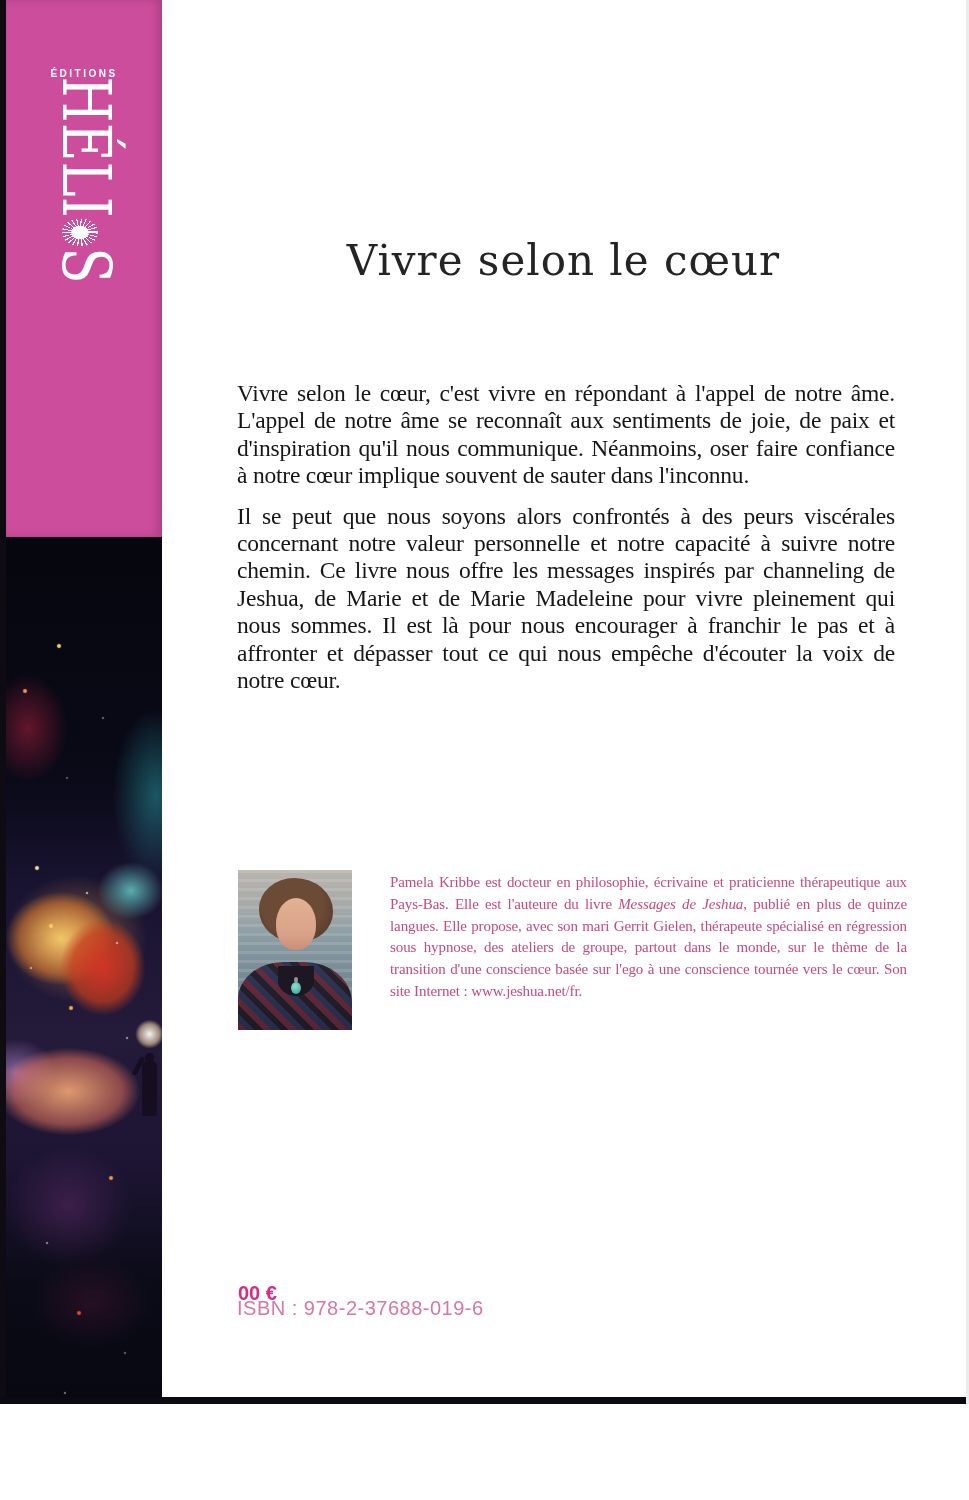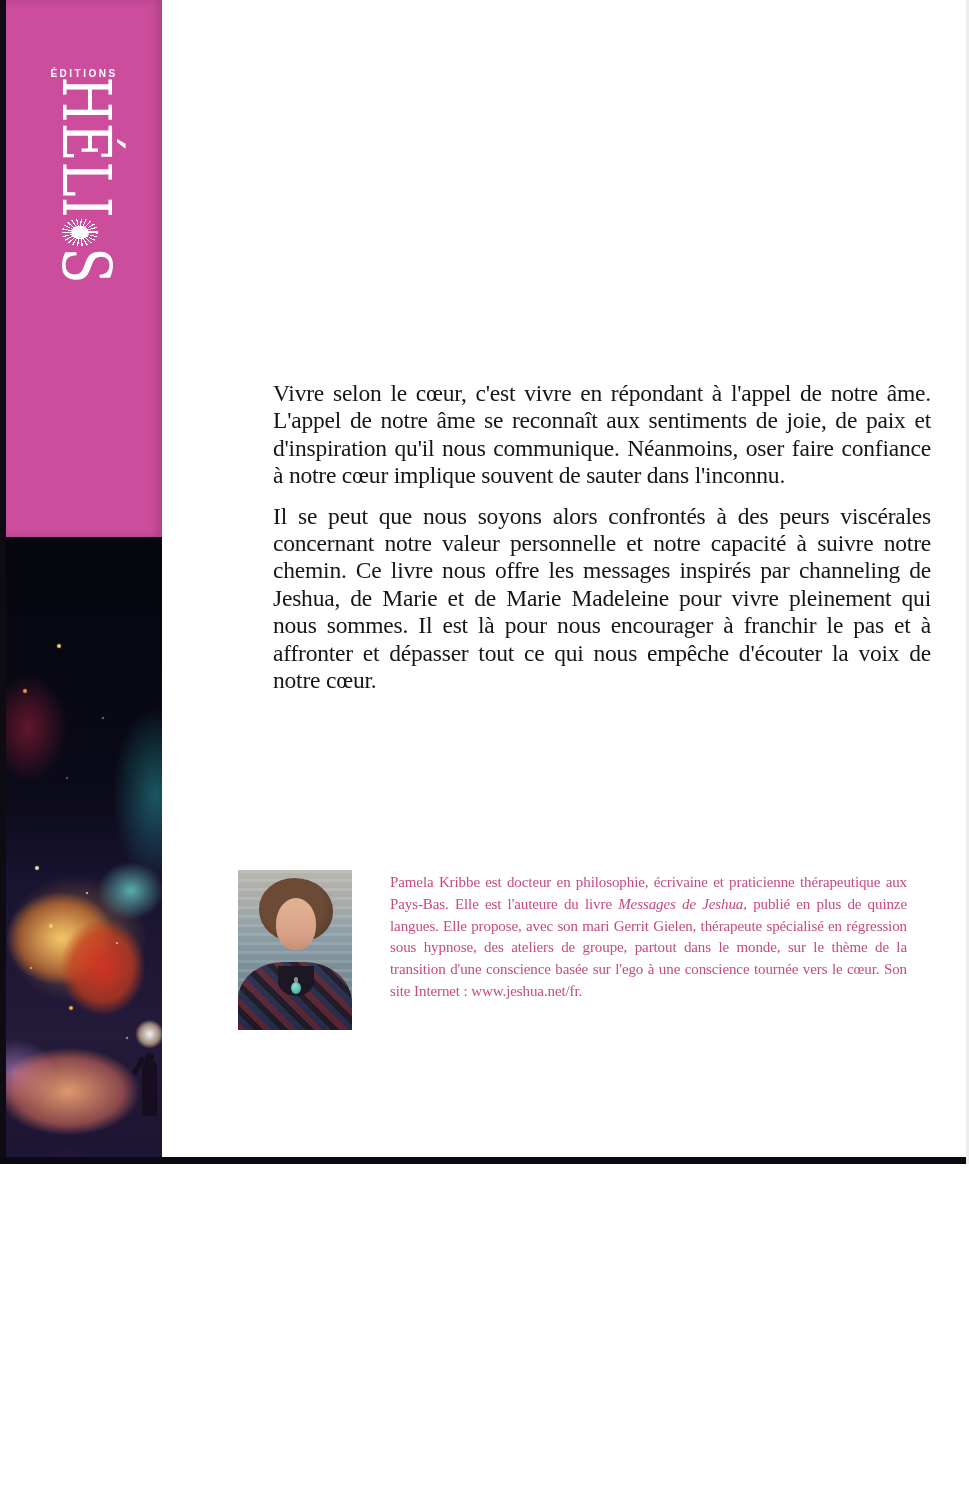--- a/index.html
+++ b/index.html
@@ -1,17 +1,17 @@
 <!DOCTYPE html>
 <html style="--spine-pink: #cd4d9d; --bio-pink: #c7497f; --price-pink: #d62d83; --isbn-pink: #d877a5;"><head>
 <meta charset="utf-8">
 <style>
   html,body { margin:0; padding:0; background:#ffffff; }
   .page {
-    position:relative; width:969px; height:1164px;
+    position:relative; width:969px; height:1404px;
     background:#ffffff; overflow:hidden;
     font-family:"Liberation Serif", serif;
   }
   .page-right-edge {
     position:absolute; top:0; right:0; width:3px; height:100%;
     background:#ededed;
   }
   .bottom-bar {
     position:absolute; left:0; bottom:0; width:100%; height:7px;
     background:#0b0a12;
@@ -109,21 +109,21 @@
   .title {
     position:absolute; left:162px; top:236px; width:803px;
     text-align:center;
     font-family:"DejaVu Serif", serif;
     font-size:42px; letter-spacing:1px;
     color:#242424;
   }
   .synopsis {
     position:absolute; left:237px; top:380px; width:658px;
     font-size:23.5px; line-height:27.4px; letter-spacing:-0.2px;
-    text-align:justify; color:#161616;margin-left:36px;
+    text-align:justify; color:#161616;
   }
   .synopsis p { margin:0 0 13px 0; }
 
   
   .author-photo {
     position:absolute; left:238px; top:870px; width:114px; height:160px;
     background:
       repeating-linear-gradient(180deg, rgba(255,255,255,.12) 0 3px, rgba(255,255,255,0) 3px 9px),
       linear-gradient(#b9b5af 0%, #a7aaa8 22%, #8fa0a6 38%, #7f929b 55%, #74868f 75%, #6b7d86 100%);
     overflow:hidden;
@@ -211,20 +211,21 @@
   <div class="spine">
     <div class="editions">ÉDITIONS</div>
     <div class="helios"><span>HÉLI</span><span class="sun"></span><span>S</span></div>
   </div>
 
   <div class="art">
     <div class="stars"></div>
     <div class="figure"></div>
   </div>
 
+  <div class="title">Vivre selon le cœur</div>
 
   <div class="synopsis">
     <p>Vivre selon le cœur, c'est vivre en répondant à l'appel de notre âme. L'appel de notre âme se reconnaît aux sentiments de joie, de paix et d'inspiration qu'il nous communique. Néanmoins, oser faire confiance à notre cœur implique souvent de sauter dans l'inconnu.</p>
     <p>Il se peut que nous soyons alors confrontés à des peurs viscérales concernant notre valeur personnelle et notre capacité à suivre notre chemin. Ce livre nous offre les messages inspirés par channeling de Jeshua, de Marie et de Marie Madeleine pour vivre pleinement qui nous sommes. Il est là pour nous encourager à franchir le pas et à affronter et dépasser tout ce qui nous empêche d'écouter la voix de notre cœur.</p>
   </div>
 
   <div class="author-photo">
     <div class="hair"></div>
     <div class="face"></div>
     <div class="body"></div>

